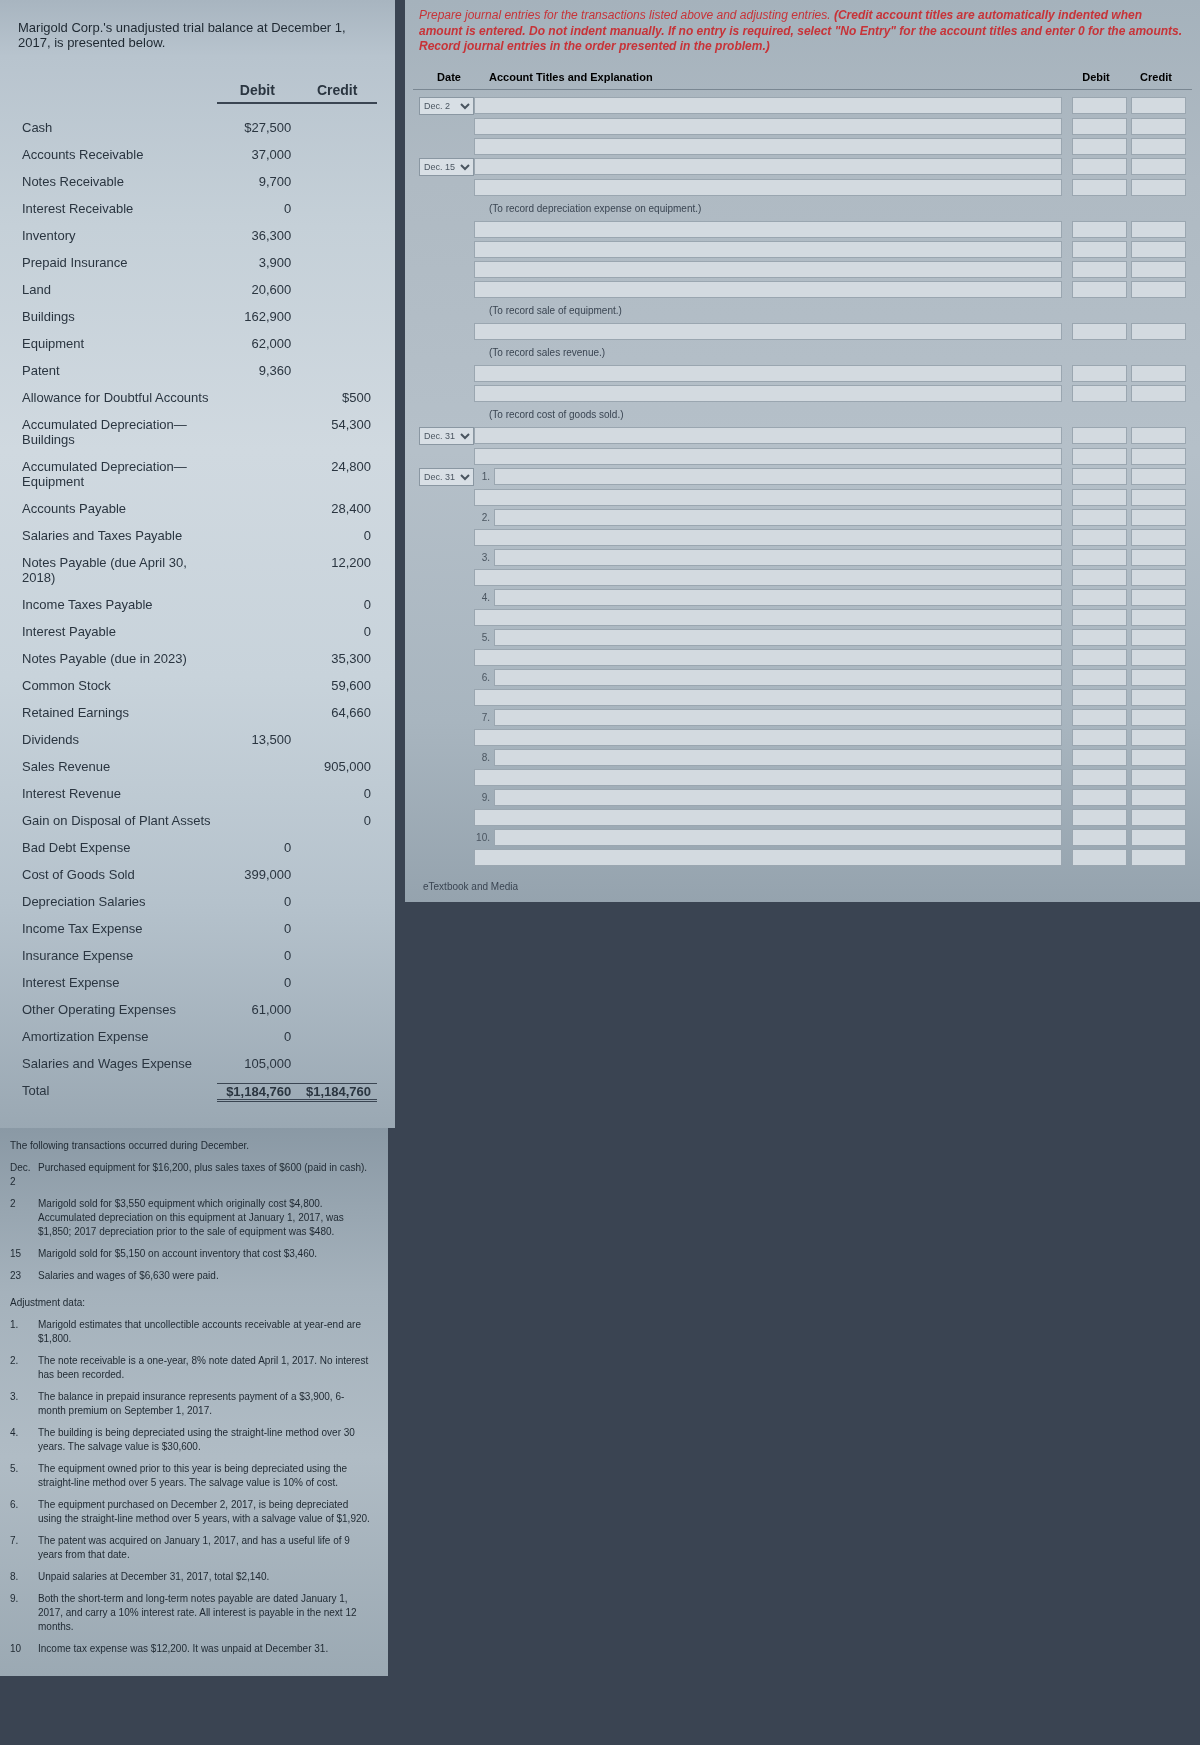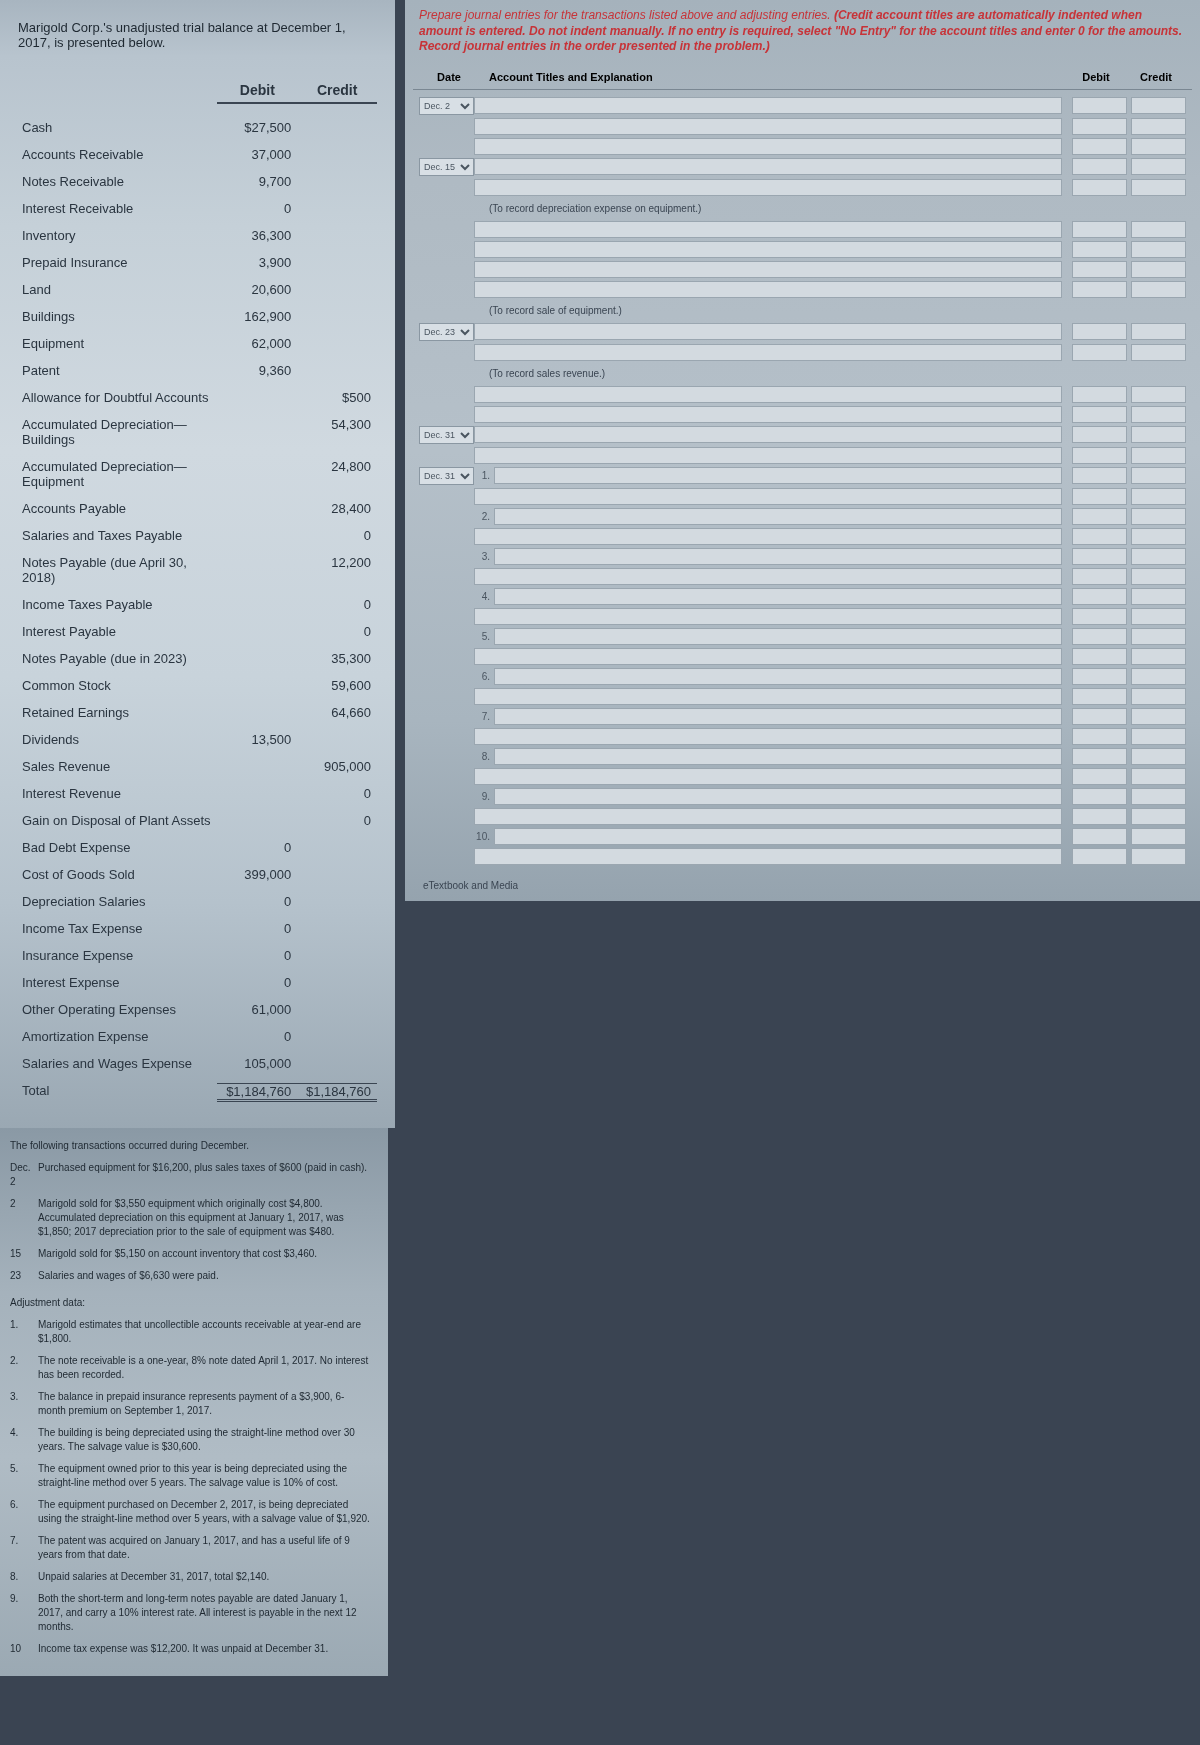--- a/index.html
+++ b/index.html
@@ -5,21 +5,21 @@
 *{box-sizing:border-box;margin:0;padding:0}
 body{font-family:Arial,Helvetica,sans-serif;background:#3a4452;width:1200px}
 .panel-tb{background:linear-gradient(180deg,#a8b5c0 0%,#b8c4ce 5%,#c5d0d8 20%,#d0d9e0 40%,#c8d3db 60%,#b5c2cc 80%,#9aa8b3 100%);padding:20px 18px;color:#2a3540;width:395px}
 .intro{font-size:13px;margin-bottom:32px;color:#1e2831}
 .tb-head{display:flex;font-weight:700;font-size:14px;margin-bottom:10px}
 .tb-head .sp{width:200px}
 .tb-head .dh,.tb-head .ch{width:80px;text-align:center;border-bottom:2px solid #3a4552;padding-bottom:4px}
 .tb-row{display:flex;padding:6px 0;font-size:13px}
 .tb-row .acct{width:200px;padding-left:4px}
 .tb-row .d,.tb-row .c{width:80px;text-align:right;padding-right:6px}
-.tb-total .d,.tb-total .c{border-top:1px solid #3a4552;border-bottom:3px double #3a4552;font-weight:400}
+.tb-total .d,.tb-total .c{border-top:1px solid #3a4552;border-bottom:3px double #3a4552;font-weight:700}
 .trans-panel{background:linear-gradient(180deg,#8a99a5 0%,#a5b2bc 30%,#b0bcc5 60%,#9ba9b3 100%);width:388px;padding:12px 10px;color:#1e2831;font-size:10px}
 .trans-panel .hdr{margin-bottom:10px}
 .tr-row{display:flex;margin-bottom:8px;line-height:1.4}
 .tr-row .lbl{width:28px;flex-shrink:0;text-align:left}
 .tr-row .txt{flex:1;padding-right:8px}
 .adj-hdr{margin:14px 0 10px}
 .je-panel{position:absolute;left:405px;top:0;width:795px;background:linear-gradient(180deg,#a5b2bc 0%,#afbac3 20%,#b5c0c9 50%,#a8b5bf 80%,#95a3ae 100%);padding:8px}
 .je-instr{color:#c73338;font-size:12px;font-style:italic;padding:0 6px 10px;line-height:1.3}
 .je-instr .bold{font-weight:700}
 .je-th{display:flex;font-size:11px;font-weight:700;padding:6px;border-bottom:1px solid #7a8792}
@@ -356,44 +356,39 @@
           <input class="amt" style="">
         </div>
         <div class="je-row">
           <div class="dspace"></div>
           <input class="acct-in" style="">
           <input class="amt" style="">
           <input class="amt" style="">
         </div>
         <div class="caption">(To record sale of equipment.)</div>
         <div class="je-row">
-          <select><option>Dec. 23</option></select>
-          <input class="acct-in" style="">
-          <input class="amt" style="">
-          <input class="amt" style="">
-        </div>
-        <div class="je-row">
           <div class="dspace"></div>
           <input class="acct-in" style="">
           <input class="amt" style="">
           <input class="amt" style="">
         </div>
         <div class="caption">(To record sales revenue.)</div>
         <div class="je-row">
           <div class="dspace"></div>
           <input class="acct-in" style="">
           <input class="amt" style="">
           <input class="amt" style="">
         </div>
         <div class="je-row">
           <div class="dspace"></div>
           <input class="acct-in" style="">
           <input class="amt" style="">
           <input class="amt" style="">
         </div>
+        <div class="caption">(To record cost of goods sold.)</div>
         <div class="je-row">
           <select><option>Dec. 31</option></select>
           <input class="acct-in" style="">
           <input class="amt" style="">
           <input class="amt" style="">
         </div>
         <div class="je-row">
           <div class="dspace"></div>
           <input class="acct-in" style="">
           <input class="amt" style="">

